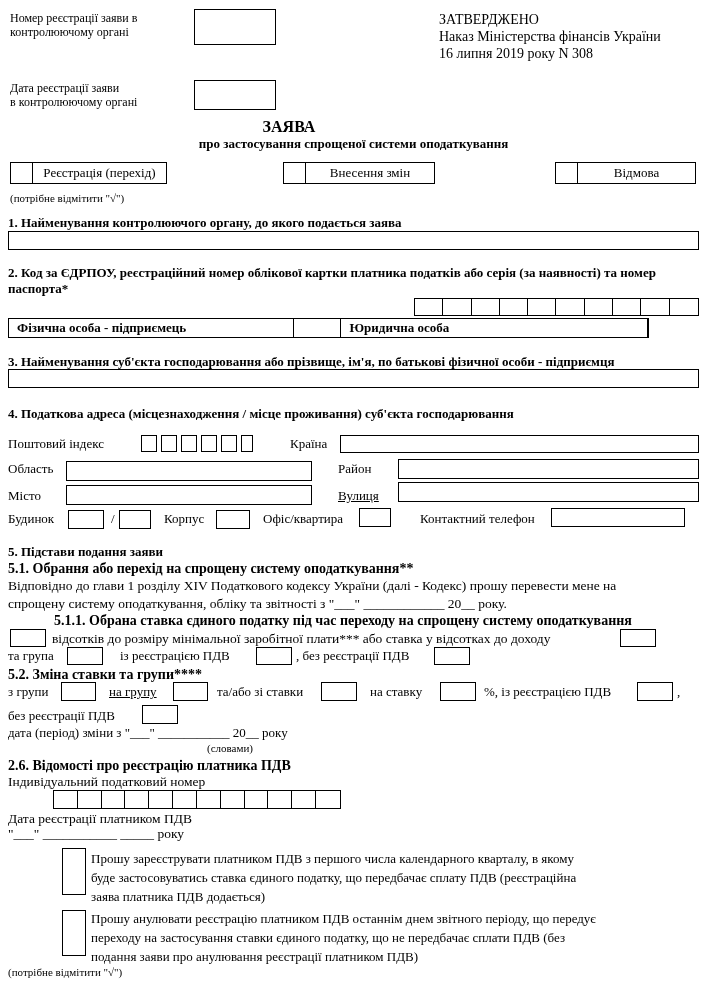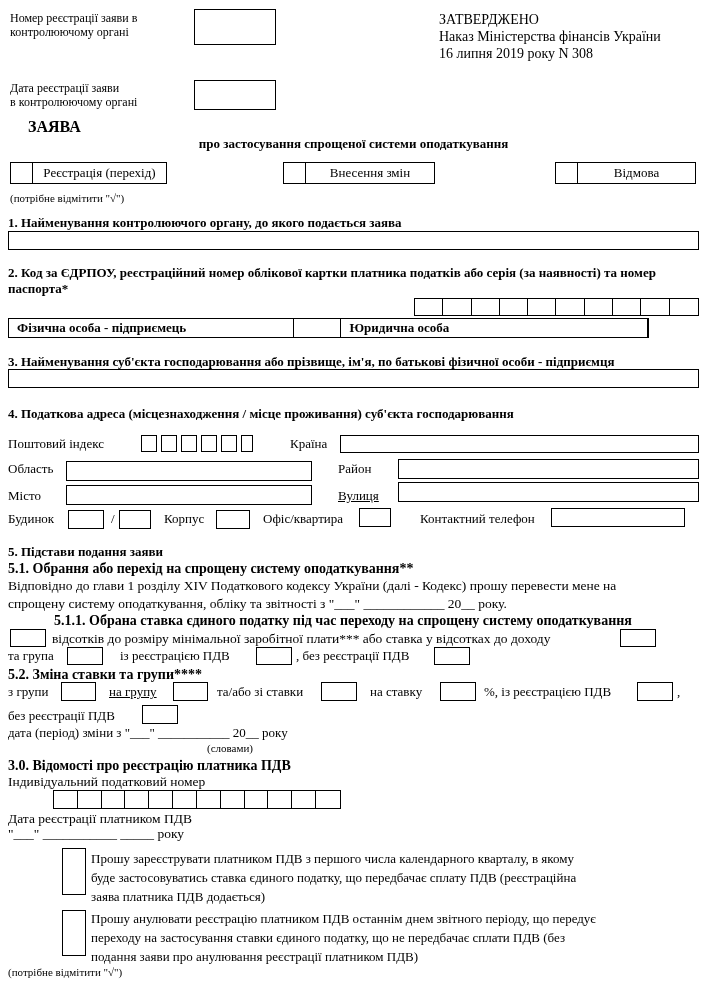--- a/index.html
+++ b/index.html
@@ -39,21 +39,21 @@
   <div>в контролюючому органі</div>
 </div>
 <div class="box" style="left:194px;top:80px;width:82px;height:30px;"></div>
 
 <div class="txt" style="left:439px;top:11px;font-size:14px;line-height:17px;">
   <div>ЗАТВЕРДЖЕНО</div>
   <div>Наказ  Міністерства фінансів України</div>
   <div>16 липня 2019 року N 308</div>
 </div>
 
-<div class="txt b" style="left:0;width:578px;text-align:left;top:118px;font-size:16px;padding-left:28px;">ЗАЯВА</div>
+<div class="txt b" style="left:0;width:578px;text-align:center;top:118px;font-size:16px;">ЗАЯВА</div>
 <div class="txt b" style="left:0;width:707px;text-align:center;top:137px;font-size:13px;">про застосування спрощеної системи  оподаткування</div>
 
 <div class="opt" style="left:10px;top:162px;width:157px;">
   <div class="chk"></div>
   <div class="lbl">Реєстрація (перехід)</div>
 </div>
 <div class="opt" style="left:283px;top:162px;width:152px;">
   <div class="chk"></div>
   <div class="lbl">Внесення змін</div>
 </div>
@@ -152,21 +152,21 @@
 <div class="box" style="left:440px;top:682px;width:36px;height:19px;"></div>
 <div class="txt" style="left:484px;top:685px;">%, із реєстрацією ПДВ</div>
 <div class="box" style="left:637px;top:682px;width:36px;height:19px;"></div>
 <div class="txt" style="left:677px;top:685px;">,</div>
 
 <div class="txt" style="left:8px;top:709px;">без реєстрації ПДВ</div>
 <div class="box" style="left:142px;top:705px;width:36px;height:19px;"></div>
 <div class="txt" style="left:8px;top:726px;">дата (період) зміни з "___" ___________ 20__ року</div>
 <div class="txt xs" style="left:207px;top:742px;">(словами)</div>
 
-<div class="txt b" style="left:8px;top:758px;font-size:14px;">3.0. Відомості про реєстрацію платника ПДВ</div>
+<div class="txt b" style="left:8px;top:758px;font-size:14px;">2.6. Відомості про реєстрацію платника ПДВ</div>
 <div class="txt" style="left:8px;top:774px;font-size:13.5px;">Індивідуальний податковий номер</div>
 <div class="cell-row" style="left:53px;top:790px;width:288px;height:19px;">
   <div style="width:24px"></div>
   <div style="width:24px"></div>
   <div style="width:24px"></div>
   <div style="width:24px"></div>
   <div style="width:24px"></div>
   <div style="width:24px"></div>
   <div style="width:24px"></div>
   <div style="width:24px"></div>

